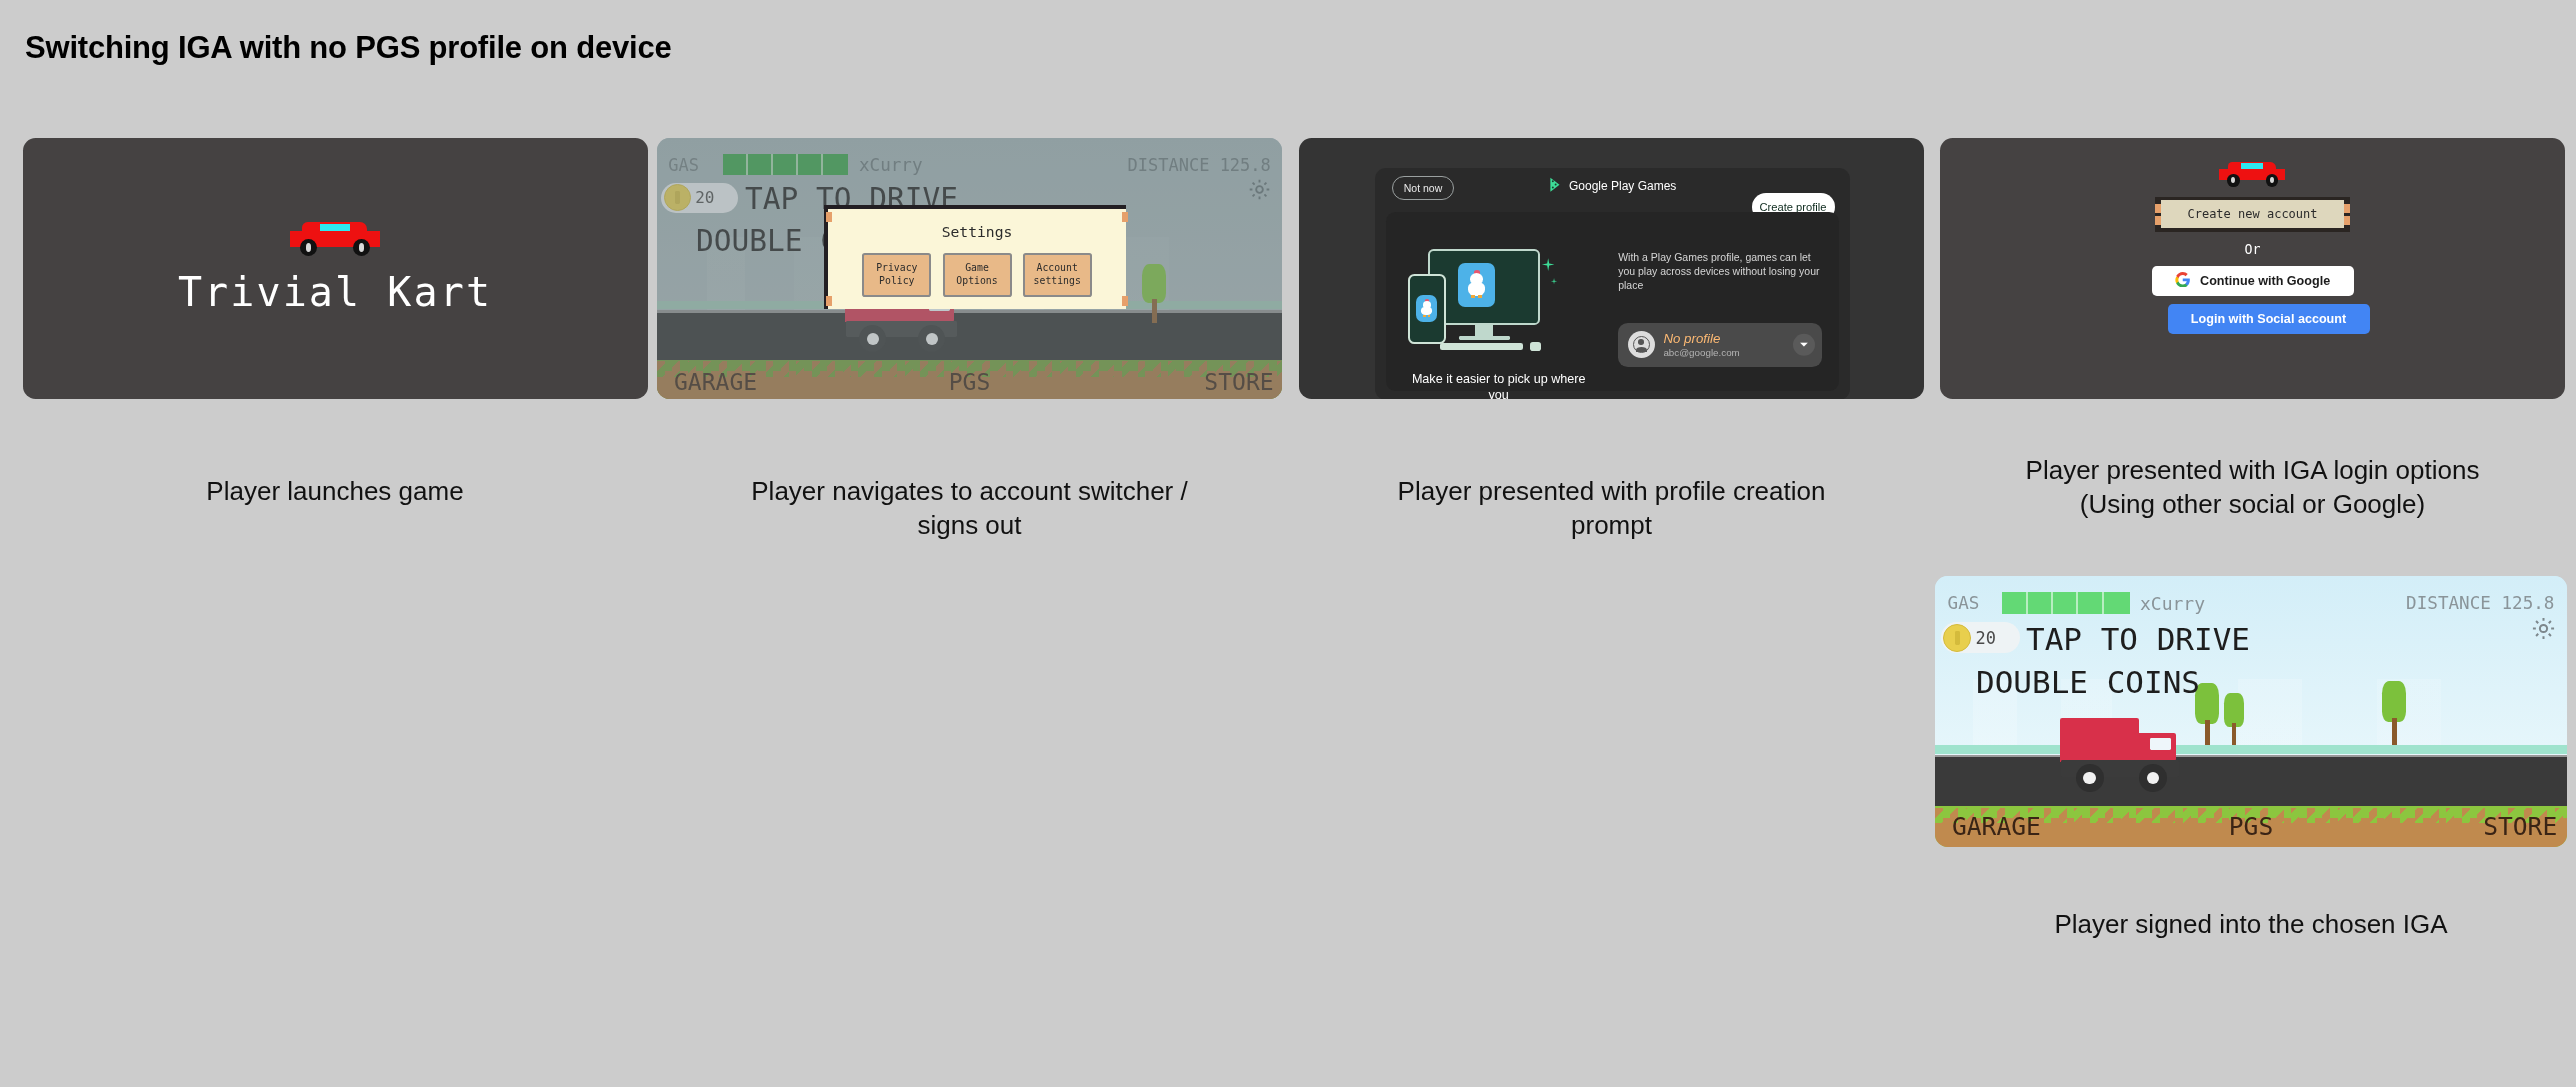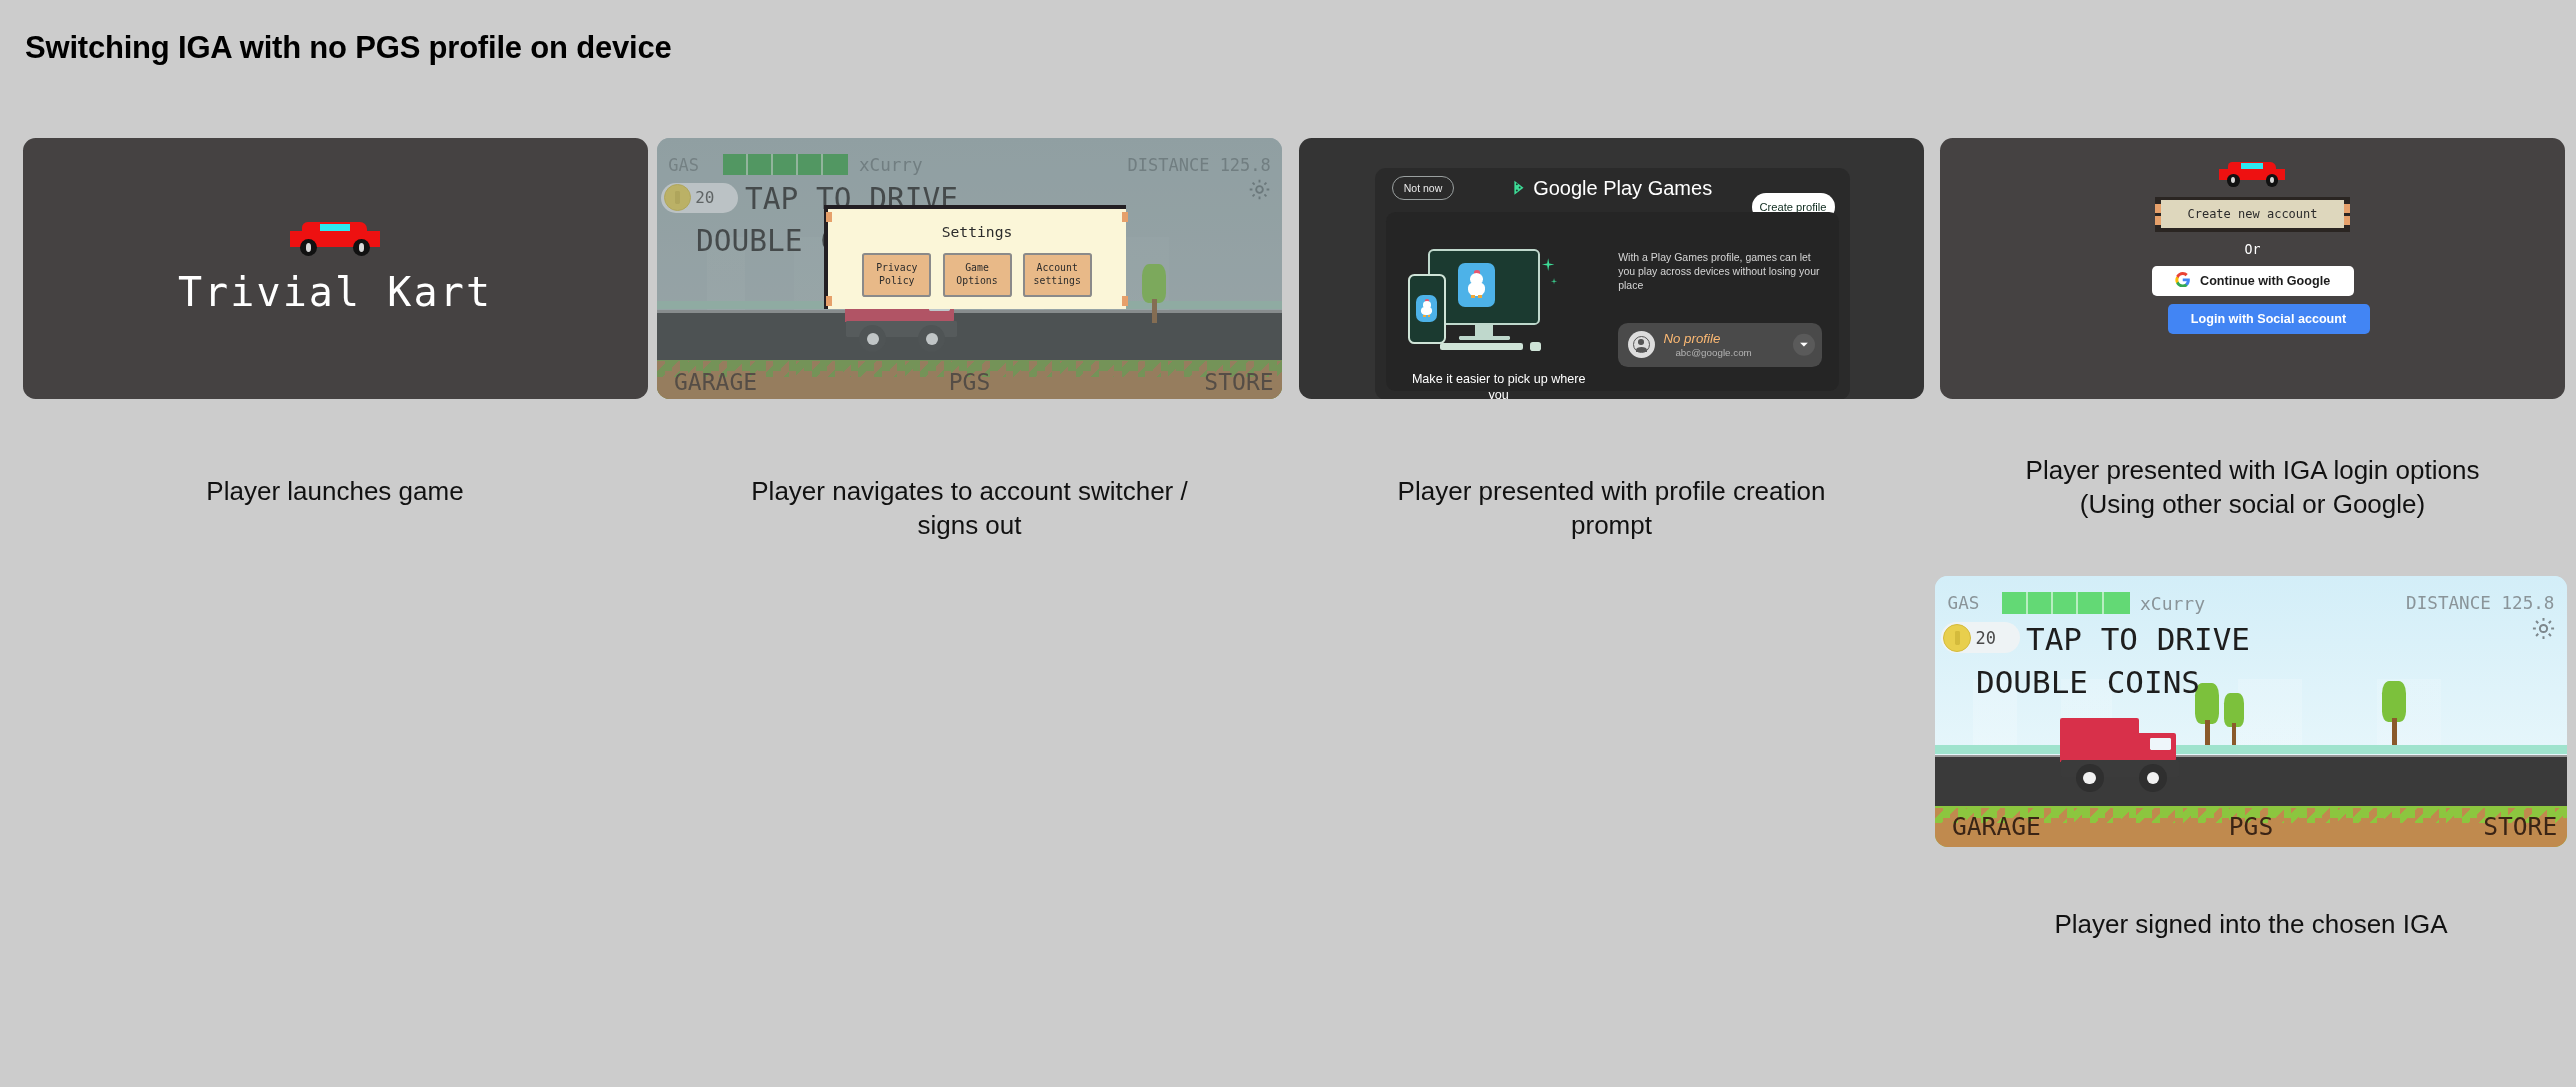--- a/index.html
+++ b/index.html
@@ -156,21 +156,21 @@
   .pgs-desc { position:absolute; color:#d6d6d6; text-align:left; line-height:1.38; }
   .profile-chip {
     position:absolute; background:#4a4a4a; border-radius:9.8px;
     display:flex; align-items:center;
   }
   .profile-chip .pavatar { background:#ddd; border-radius:50%; position:relative; }
   .profile-chip .pavatar .ring { position:absolute; border:1.4px solid #555; border-radius:50%; }
   .profile-chip .pavatar .head { position:absolute; background:#555; border-radius:50%; }
   .profile-chip .pavatar .shl  { position:absolute; background:#555; border-radius:50% 50% 0 0; }
   .pname { color:#fdba74;font-style:italic; }
-  .pmail { color:#b4b4b4;margin-left:12px; }
+  .pmail { color:#b4b4b4; }
   .chev { position:absolute; right:7px; top:50%; transform:translateY(-50%);
           background:#5a5a5a; border-radius:50%;
           display:flex; align-items:center; justify-content:center; color:#fff; }
 
   
   .iga-wrap { position:absolute; left:0; right:0; top:18px;
               display:flex; flex-direction:column; align-items:center; }
   .pixbtn-outer { position:relative; background:#2a2522; }
   .pixbtn-inner { position:absolute; background:#ded7bd;
                   display:flex; align-items:center; justify-content:center;
@@ -310,21 +310,21 @@
 
       <div class="pgs-brand">
         <span style="display:inline-block;">
           <svg width="14" height="15.5" viewBox="0 0 20 22">
             <path d="M2 1 L15 11 L2 21 Z" fill="#3ddc97"></path>
             <circle cx="5.5" cy="6" r="1.4" fill="#1b3b2e"></circle>
             <circle cx="5.5" cy="15" r="1.4" fill="#1b3b2e"></circle>
             <circle cx="9.5" cy="10.5" r="1.4" fill="#1b3b2e"></circle>
           </svg>
         </span>
-        <span style="font-size:20px;">Google Play Games</span>
+        <span style="font-size:12px;">Google Play Games</span>
       </div>
 
       <div class="createprofile" style="width:83px;height:28px;font-size:11.2px;">Create profile</div>
 
       <div class="pgs-body">
 
         <div class="illus" style="left:19.7px;top:37px;width:183px;height:112px;">
           <div class="mon-frame" style="left:22.5px;top:0;width:112px;height:76px;"></div>
           <div class="mon-stand" style="left:69px;top:76px;width:18px;height:11.2px;"></div>
           <div class="mon-base" style="left:53px;top:87px;width:51px;height:4.9px;"></div>

